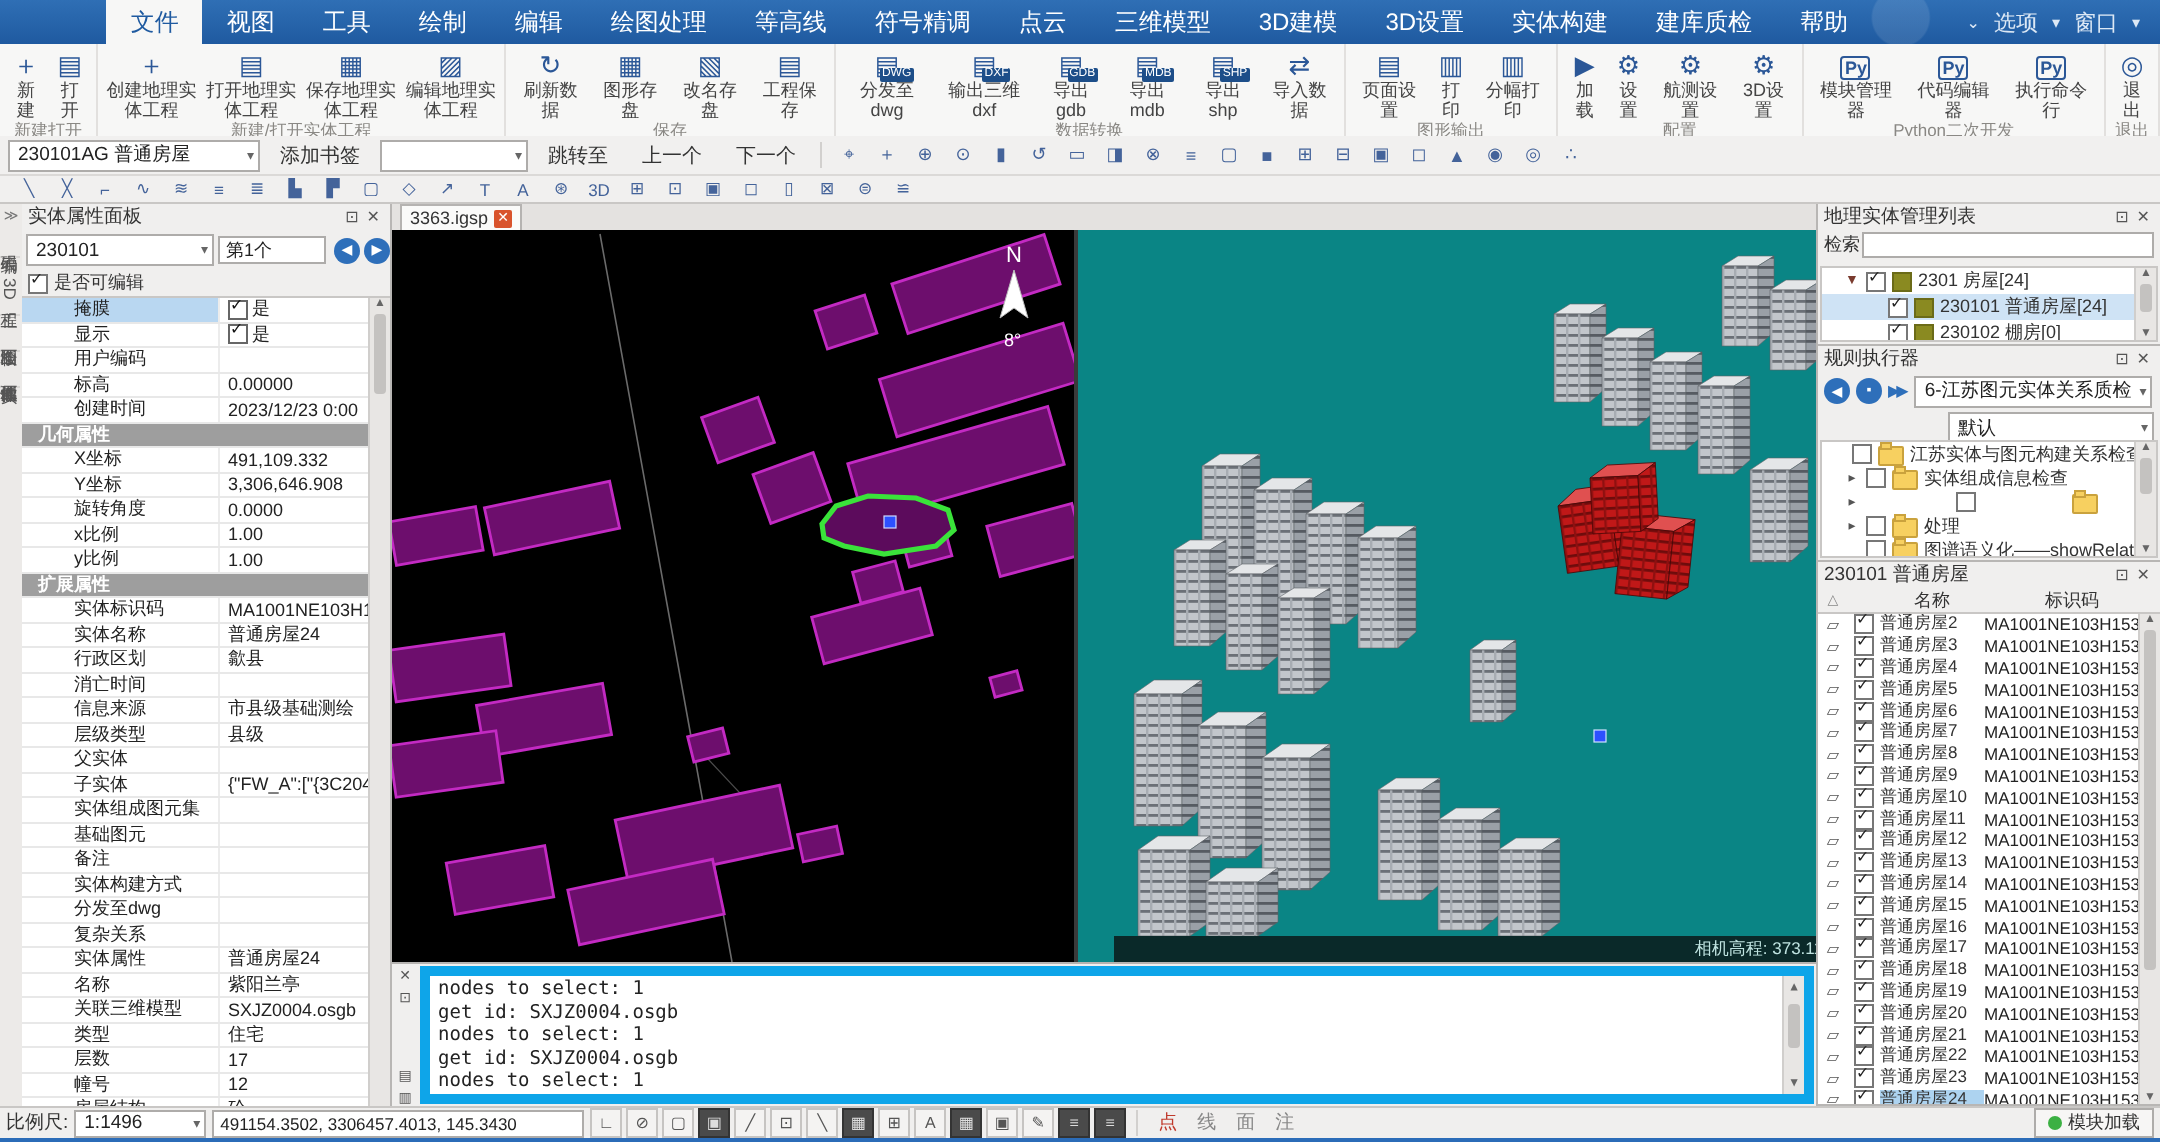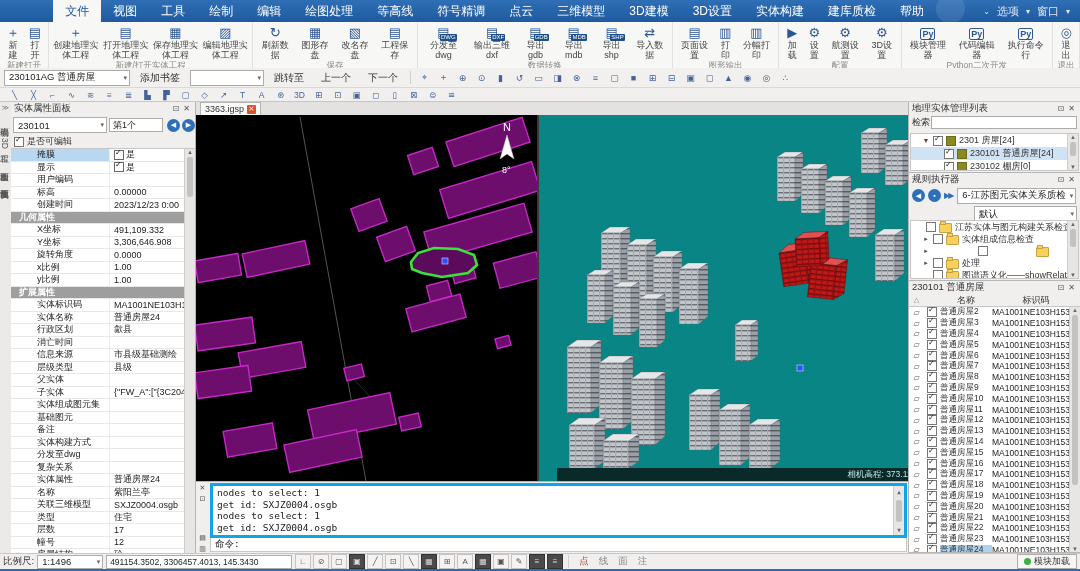--- a/index.html
+++ b/index.html
@@ -117,21 +117,21 @@
   .irow .ck{width:16px;display:flex;justify-content:center;flex:none;}
   .irow .nm{width:52px;flex:none;overflow:hidden;}
   .irow .id{flex:1;color:#222;overflow:hidden;}
   .irow.selected .nm{background:#add3f0;}
   
   #cmdPanel{left:196px;top:481px;width:712px;height:72px;background:#f0efee;border-top:1px solid #b5b3b1;
     display:flex;box-sizing:border-box;}
   #cmdstrip{width:13px;display:flex;flex-direction:column;align-items:center;font-size:7px;color:#555;padding-top:2px;gap:3px;flex:none;}
   #cmdstrip .sp{flex:1;}
   #cmdmain{flex:1;display:flex;flex-direction:column;margin:1px;}
-  #cmdlog{flex:1;background:#fff;border:3px solid #0ea5e9;overflow:hidden;position:relative;
+  #cmdlog{flex:1;background:#fff;border:5px solid #0ea5e9;overflow:hidden;position:relative;
     font-family:"DejaVu Sans Mono","Liberation Mono",monospace;font-size:9.5px;line-height:11.5px;color:#222;padding:1px 4px;}
   #cmdprompt{height:13px;background:#fff;border:1px solid #c9c7c5;border-top:none;display:flex;align-items:center;
     font-size:9.5px;padding-left:4px;color:#222;font-family:"DejaVu Sans Mono","Liberation Mono",monospace;}
   
   #statusbar{left:0;top:553px;width:1080px;height:18px;background:#f0efee;border-top:1px solid #c9c7c5;
     display:flex;align-items:center;font-size:9.5px;box-sizing:border-box;padding:0 3px;gap:3px;border-bottom:2px solid #2b6cb8;}
   #statusbar .combo{width:58px;height:12px;}
   #coordbox{width:178px;height:12px;background:#fff;border:1px solid #aeacaa;font-size:8.5px;display:flex;align-items:center;padding:0 3px;color:#222;white-space:nowrap;overflow:hidden;}
   .stic{width:14px;height:13px;border:1px solid #c6c4c2;background:#f4f3f2;display:flex;align-items:center;justify-content:center;font-size:8px;color:#555;}
   .stic.dark{background:#4a4a4a;color:#ddd;border-color:#333;}
@@ -1326,23 +1326,20 @@
           <div class="logline">nodes to select: 1</div>
           <div class="logline">get id: SXJZ0004.osgb</div>
           <div class="logline">nodes to select: 1</div>
         </div>
       <div class="vsb">
           <span>▲</span>
           <span class="thumb" style="height:22px;"></span>
           <span style="margin-top:auto;">▼</span>
         </div>
     </div>
-    <div id="cmdprompt">
-      <span>命令:</span>
-    </div>
   </div>
 </div>
 
 <div id="statusbar" class="abs">
   <span>比例尺:</span>
   <div class="combo">
     <span>1:1496</span>
     <span class="car">▾</span>
   </div>
   <div id="coordbox">491154.3502, 3306457.4013, 145.3430</div>

